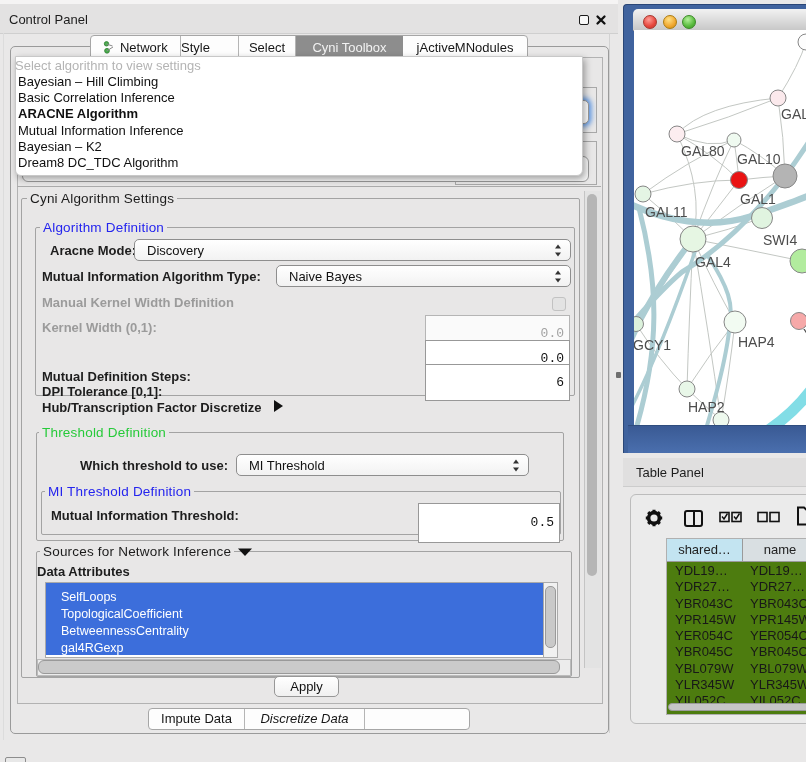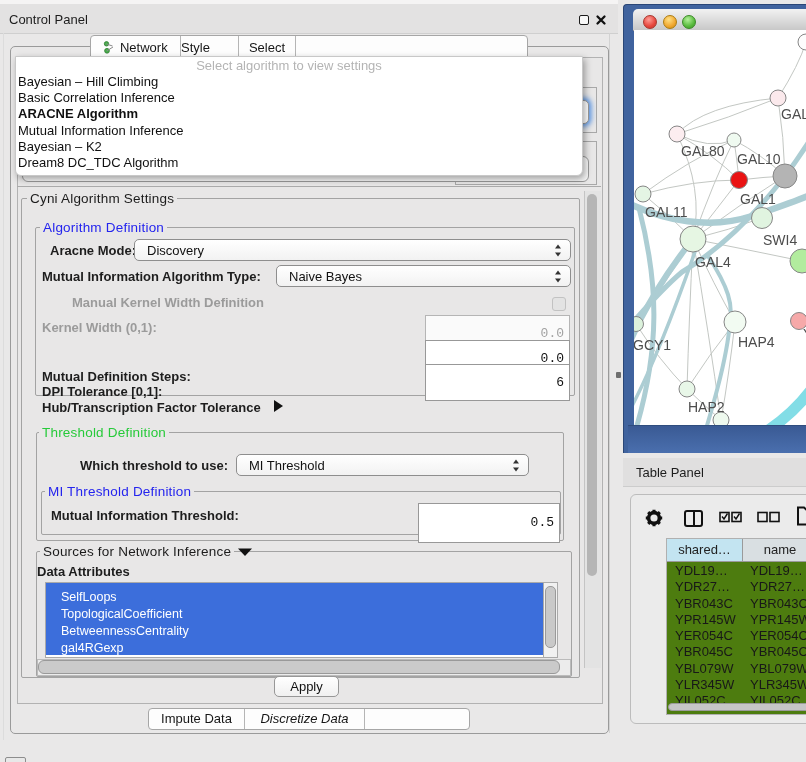--- a/index.html
+++ b/index.html
@@ -63,33 +63,33 @@
 
 <div class="abs lbl b" style="left:42px;top:269px;">Mutual Information Algorithm Type:</div>
 <div class="combo" style="left:276px;top:265px;width:293px;height:20px;">
   <span class="tx">Naive Bayes</span>
   <svg width="8" height="13" viewBox="0 0 8 13">
       <path d="M4 0.5 L7 4.5 L1 4.5 Z" fill="#333"></path>
       <path d="M4 12.5 L7 8.5 L1 8.5 Z" fill="#333"></path>
     </svg>
 </div>
 
-<div class="abs lbl b gray" style="left:42px;top:295px;margin-left:30px;">Manual Kernel Width Definition</div>
+<div class="abs lbl b gray" style="left:42px;top:295px;">Manual Kernel Width Definition</div>
 <div class="abs" style="left:552px;top:297px;width:12px;height:12px;background:#e3e3e3;border:1px solid #c2c2c2;border-radius:3px;"></div>
 
 <div class="abs lbl b gray" style="left:42px;top:320px;">Kernel Width (0,1):</div>
 <div class="field" style="left:425px;top:315px;width:133px;height:19px;color:#a2a2a2;background:#fafafa;border-color:#b5b5b5;">0.0</div>
 
 <div class="abs lbl b" style="left:42px;top:345px;margin-top:39px;">DPI Tolerance [0,1]:</div>
 <div class="field" style="left:425px;top:340px;width:133px;height:19px;">0.0</div>
 
 <div class="abs lbl b" style="left:42px;top:369px;">Mutual Definition Steps:</div>
 <div class="field" style="left:425px;top:364px;width:133px;height:19px;">6</div>
 
-<div class="abs lbl b" style="left:42px;top:400px;">Hub/Transcription Factor Tolerance</div>
+<div class="abs lbl b" style="left:42px;top:400px;">Hub/Transcription Factor Discretize</div>
 <svg class="abs" style="left:272px;top:399px;" width="12" height="14" viewBox="0 0 12 14">
     <path d="M2 1 L11 7 L2 13 Z" fill="#111"></path>
   </svg>
 
 <div class="group" style="left:36px;top:432px;width:526px;height:107px;"></div>
 <div class="gtitle" style="left:39px;top:425px;color:#27ca3a;">Threshold Definition</div>
 
 <div class="abs lbl b" style="left:80px;top:458px;">Which threshold to use:</div>
 <div class="combo" style="left:236px;top:454px;width:291px;height:20px;">
   <span class="tx">MI Threshold</span>
@@ -138,25 +138,27 @@
 <div class="abs" style="left:90px;top:35px;width:436px;height:23px;background:#fdfdfd;border:1px solid #a6a6a6;border-radius:4px;overflow:hidden;display:flex;">
   <div style="width:89px;border-right:1px solid #b5b5b5;font-size:13px;color:#161616;text-align:center;line-height:23px;">
     <svg width="13" height="13" viewBox="0 0 13 13" style="vertical-align:-2px;">
         <circle cx="3.5" cy="2.8" r="2.2" fill="#4caf50" stroke="#2c7a2e" stroke-width="0.8"></circle>
         <circle cx="4" cy="9.8" r="2.4" fill="#4caf50" stroke="#2c7a2e" stroke-width="0.8"></circle>
         <path d="M3.5 3 L9.5 5 M4 9.8 L10 6" stroke="#888" stroke-width="1"></path>
       </svg>
     Network</div>
   <div style="width:57px;border-right:1px solid #b5b5b5;font-size:13px;color:#161616;text-align:left;line-height:23px;">Style</div>
   <div style="width:56px;border-right:1px solid #b5b5b5;font-size:13px;color:#161616;text-align:center;line-height:23px;">Select</div>
+  <div style="width:107px;background:#8d8d8d;font-size:13px;color:#f2f2f2;text-align:center;line-height:23px;">Cyni Toolbox</div>
+  <div style="flex:1;font-size:13px;color:#161616;text-align:center;line-height:23px;">jActiveMNodules</div>
 </div>
 
 <div class="abs" style="left:15px;top:56px;width:566px;height:118px;background:#fff;border:1px solid #c8c8c8;border-radius:0 0 6px 6px;
      box-shadow:2px 3px 7px rgba(0,0,0,0.35);"></div>
-<div class="abs" style="left:15px;top:56px;width:548px;height:20px;font-size:13px;color:#b4b4b4;text-align:center;line-height:20px;">Select algorithm to view settings</div>
+<div class="abs" style="left:15px;top:56px;width:548px;height:20px;font-size:13px;color:#b4b4b4;text-align:left;line-height:20px;">Select algorithm to view settings</div>
 <div class="abs" style="left:18px;top:74px;width:560px;font-size:13px;color:#101010;line-height:16.2px;">
 Bayesian – Hill Climbing<br>
 Basic Correlation Inference<br>
 <span class="b">ARACNE Algorithm</span><br>
 Mutual Information Inference<br>
 Bayesian – K2<br>
 Dream8 DC_TDC Algorithm
 </div>
 
 <div class="abs" style="left:623px;top:4px;width:183px;height:449px;background:#40639e;border-left:1px solid #2a4676;border-top:1px solid #2a4676;border-radius:4px 0 0 0;"></div>

